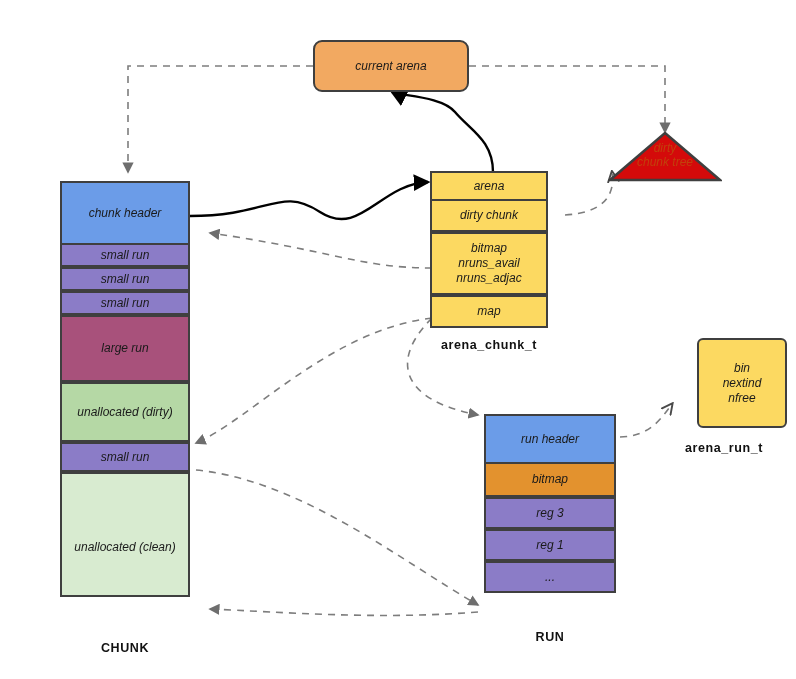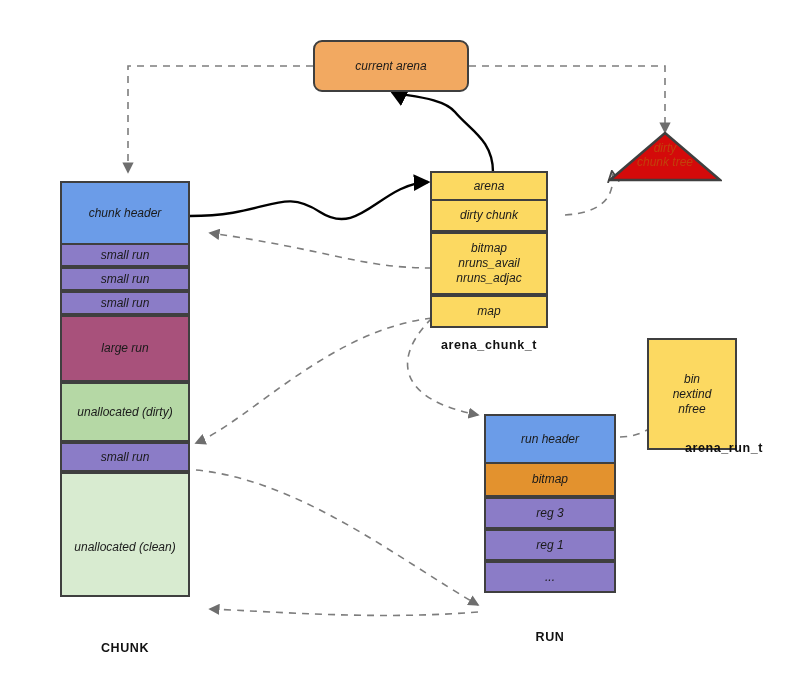--- a/index.html
+++ b/index.html
@@ -192,21 +192,21 @@
       </div>
       <div class="node" style="position: relative; left: 0px; top: -2px; width: 100%; height: 32px; background: rgb(139, 124, 199);">
         <span style="white-space: pre-line;">reg 1</span>
       </div>
       <div class="node" style="position: relative; left: 0px; top: -2px; width: 100%; height: 32px; background: rgb(139, 124, 199);">
         <span style="white-space: pre-line;">...</span>
       </div>
     </div>
   <div class="caption" style="left:484px; top:630px; width:132px;">RUN</div>
 
-  <div class="node" style="left:647px; top:338px; width:90px; height:112px; background:#fcd961;
-              flex-direction:column;">
+  <div class="node" style="left:697px; top:338px; width:90px; height:90px; background:#fcd961;
+              flex-direction:column;border-radius:6px;">
     <span style="white-space:pre-line;">bin
 nextind
 nfree</span>
   </div>
   <div class="caption" style="left:669px; top:441px; width:110px;">arena_run_t</div>
 
 </div>
 
 </body></html>

